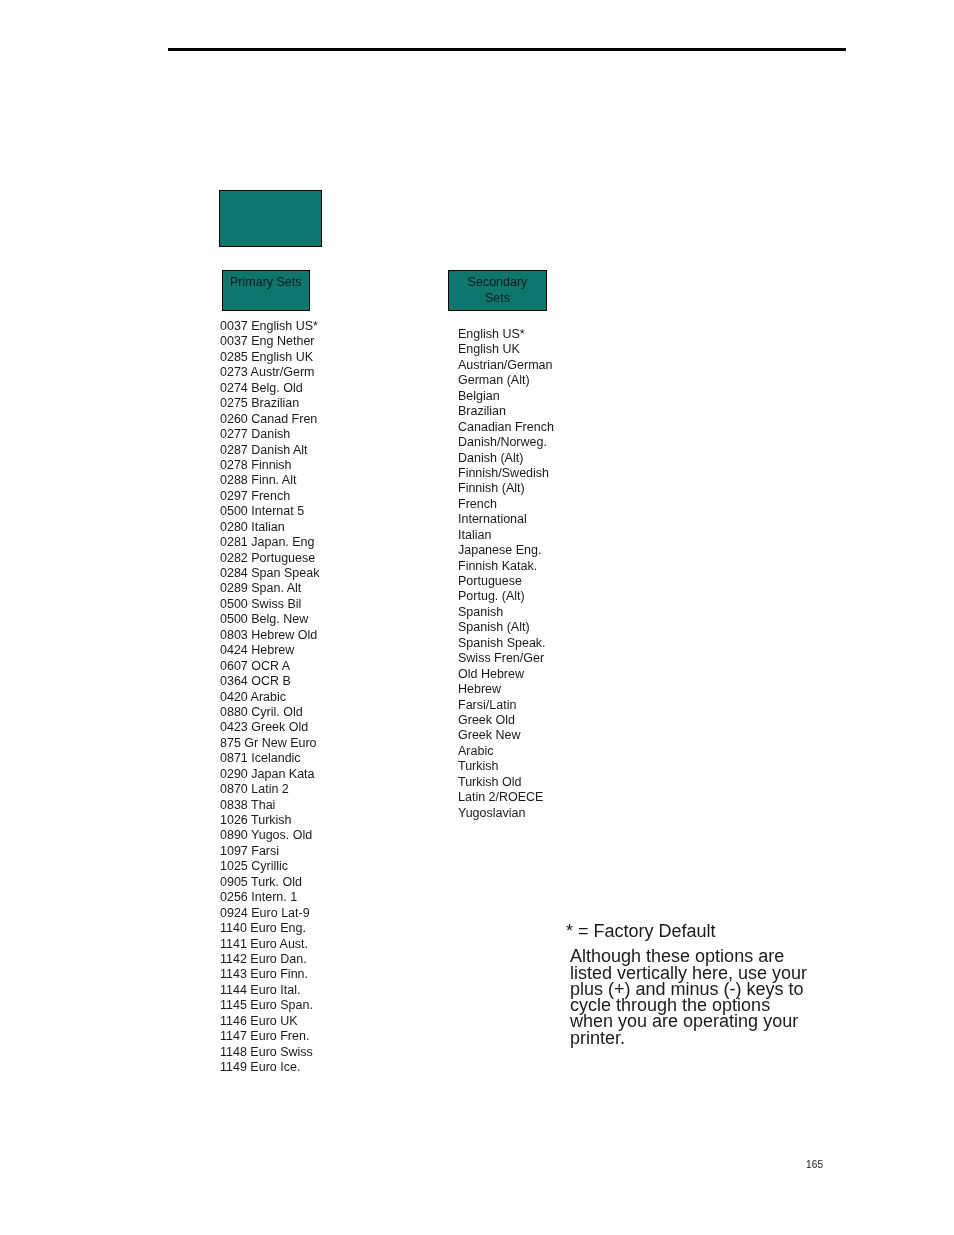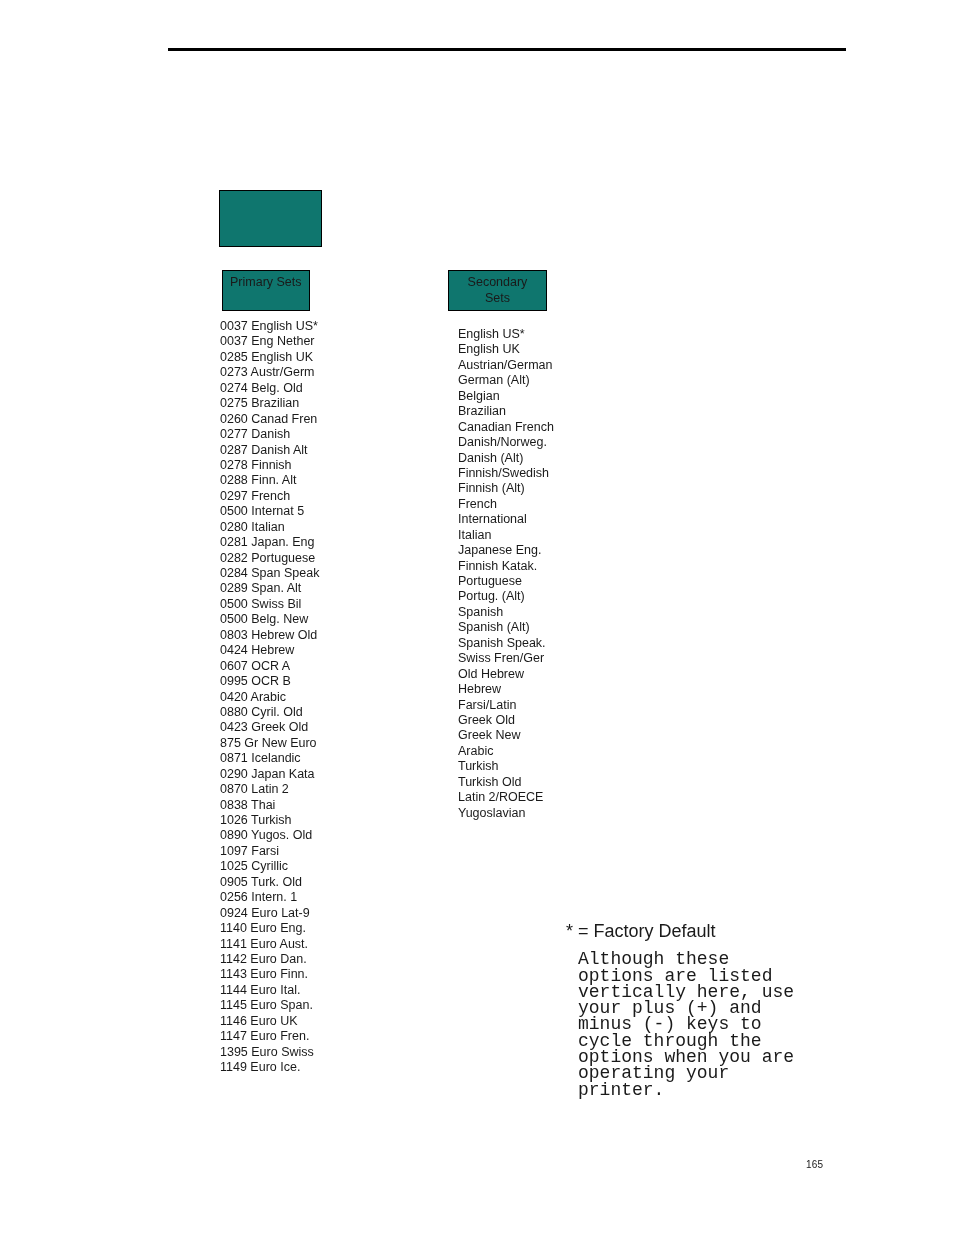--- a/index.html
+++ b/index.html
@@ -90,22 +90,21 @@
     left: 566px;
     top: 923px;
     width: 252px;
     font-size: 18px;
     line-height: 16.3px;
   }
   .footnote .fn-default {
     margin: 0 0 9px 0;
   }
   .footnote .fn-body {
-    margin: 12px;
-    font-family: Liberation Mono, monospace;
+    margin: 4px;
   }
 
   
   .page-number {
     position: absolute;
     left: 806px;
     top: 1159px;
     font-size: 10px;
     letter-spacing: 0.2px;
   }
@@ -143,21 +142,21 @@
     <div class="row">0280 Italian</div>
     <div class="row">0281 Japan. Eng</div>
     <div class="row">0282 Portuguese</div>
     <div class="row">0284 Span Speak</div>
     <div class="row">0289 Span. Alt</div>
     <div class="row">0500 Swiss Bil</div>
     <div class="row">0500 Belg. New</div>
     <div class="row">0803 Hebrew Old</div>
     <div class="row">0424 Hebrew</div>
     <div class="row">0607 OCR A</div>
-    <div class="row">0995 OCR B</div>
+    <div class="row">0364 OCR B</div>
     <div class="row">0420 Arabic</div>
     <div class="row">0880 Cyril. Old</div>
     <div class="row">0423 Greek Old</div>
     <div class="row">875 Gr New Euro</div>
     <div class="row">0871 Icelandic</div>
     <div class="row">0290 Japan Kata</div>
     <div class="row">0870 Latin 2</div>
     <div class="row">0838 Thai</div>
     <div class="row">1026 Turkish</div>
     <div class="row">0890 Yugos. Old</div>
@@ -167,21 +166,21 @@
     <div class="row">0256 Intern. 1</div>
     <div class="row">0924 Euro Lat-9</div>
     <div class="row">1140 Euro Eng.</div>
     <div class="row">1141 Euro Aust.</div>
     <div class="row">1142 Euro Dan.</div>
     <div class="row">1143 Euro Finn.</div>
     <div class="row">1144 Euro Ital.</div>
     <div class="row">1145 Euro Span.</div>
     <div class="row">1146 Euro UK</div>
     <div class="row">1147 Euro Fren.</div>
-    <div class="row">1395 Euro Swiss</div>
+    <div class="row">1148 Euro Swiss</div>
     <div class="row">1149 Euro Ice.</div>
   </div>
 
 <div class="col col-secondary" id="secondary-list">
     <div class="row">English US*</div>
     <div class="row">English UK</div>
     <div class="row">Austrian/German</div>
     <div class="row">German (Alt)</div>
     <div class="row">Belgian</div>
     <div class="row">Brazilian</div>

